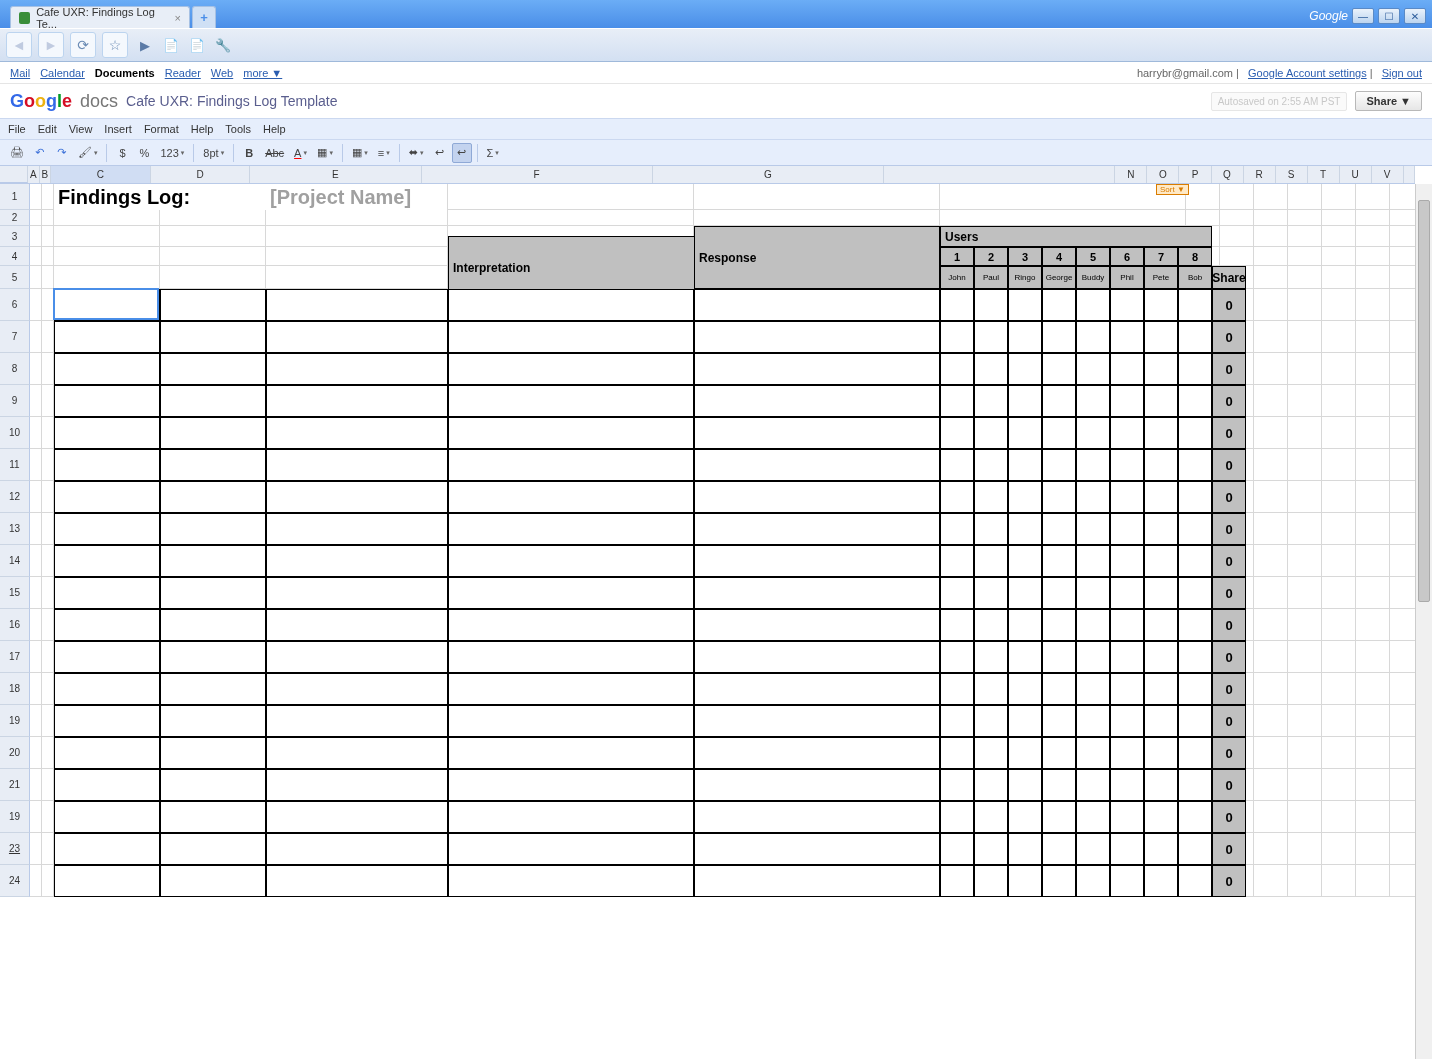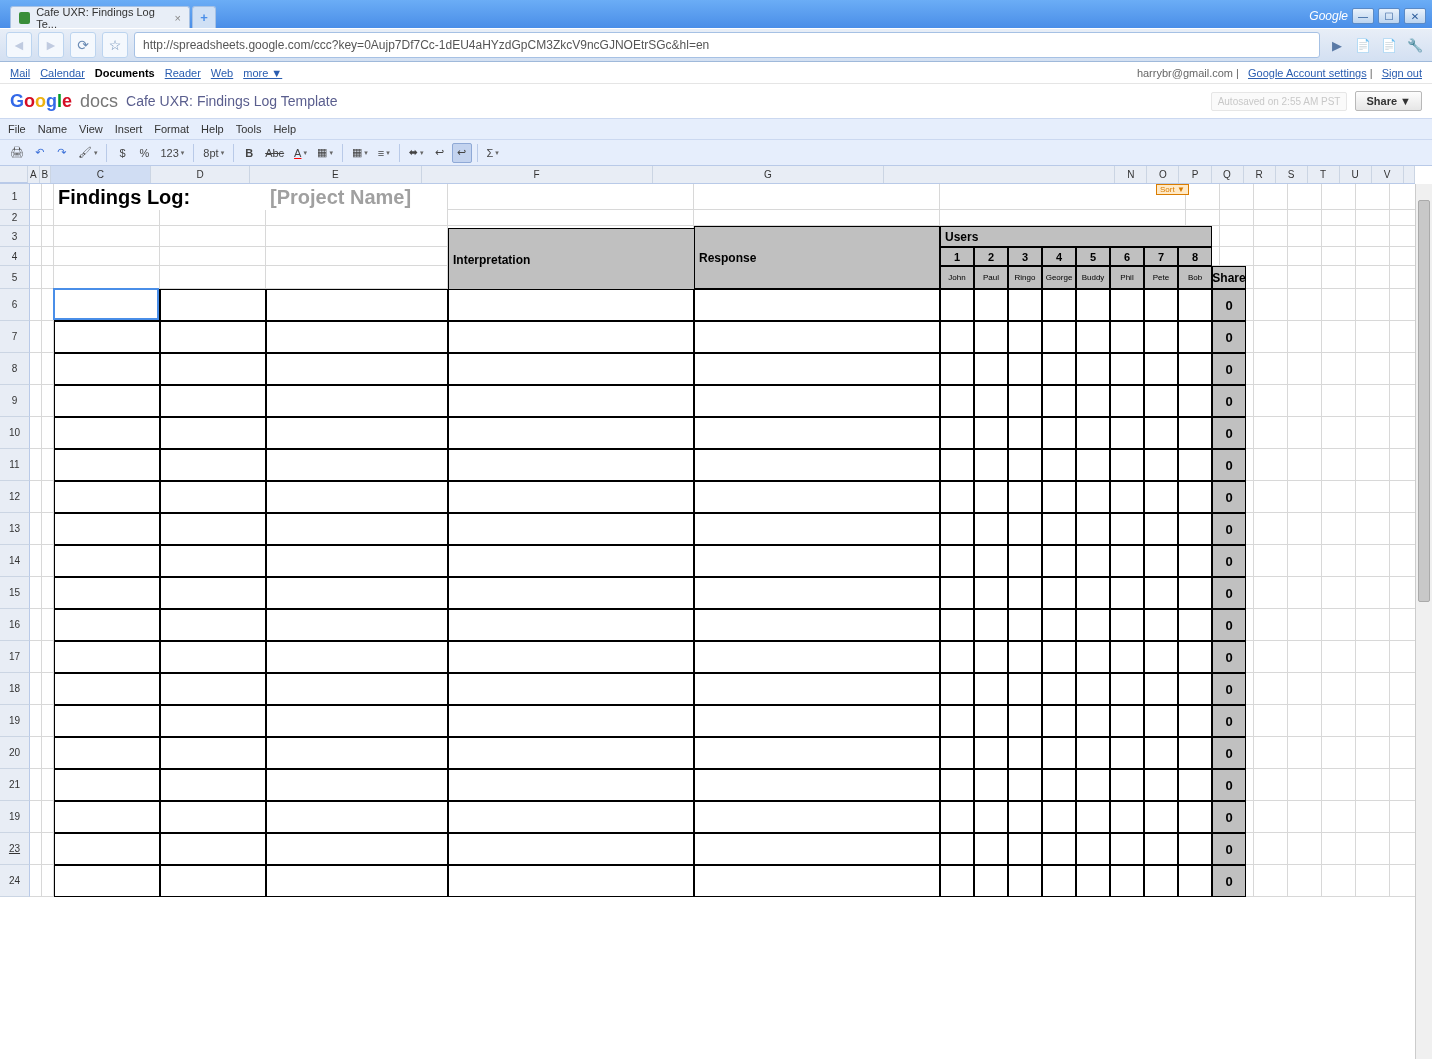--- a/index.html
+++ b/index.html
@@ -91,23 +91,20 @@
     <div class="win-btn">☐</div>
     <div class="win-btn">✕</div>
   </div>
 </div>
 
 <div class="addr-bar">
   <div class="nav-btn disabled">◄</div>
   <div class="nav-btn disabled">►</div>
   <div class="nav-btn">⟳</div>
   <div class="nav-btn">☆</div>
-  <div class="url-box">
-      <span>http://spreadsheets.google.com/ccc?key=0Aujp7Df7Cc-1dEU4aHYzdGpCM3ZkcV9ncGJNOEtrSGc&amp;hl=en</span>
-    </div>
   <div class="addr-icons">
     <div class="addr-icn">▶</div>
     <div class="addr-icn">📄</div>
     <div class="addr-icn">📄</div>
     <div class="addr-icn">🔧</div>
   </div>
 </div>
 
 <div class="gbar">
   <div id="gbar-links"><a>Mail</a><a>Calendar</a><a class="active">Documents</a><a>Reader</a><a>Web</a><a>more ▼</a></div>
@@ -125,21 +122,21 @@
     <span class="doc-title">Cafe UXR: Findings Log Template</span>
   </div>
   <div class="docs-head-right">
     <span class="autosave">Autosaved on 2:55 AM PST</span>
     <button class="share-btn">Share ▼</button>
   </div>
 </div>
 
 <div class="menu-bar" id="menu-bar">
     <span>File</span>
-    <span>Name</span>
+    <span>Edit</span>
     <span>View</span>
     <span>Insert</span>
     <span>Format</span>
     <span>Help</span>
     <span>Tools</span>
     <span>Help</span>
   </div>
 
 <div class="tool-bar">
   <div class="tbtn">🖨</div>
@@ -623,21 +620,21 @@
         <div class="cell" style="width: 34px; height: 32px;"></div>
         <div class="cell" style="width: 34px; height: 32px;"></div>
         <div class="cell" style="width: 34px; height: 32px;"></div>
         <div class="cell" style="width: 34px; height: 32px;"></div>
         <div class="cell" style="width: 34px; height: 32px;"></div>
         <div class="cell" style="width: 34px; height: 32px;"></div>
       </div>
       <div class="cell title" style="position: absolute; left: 24px; top: 0px; width: 212px; height: 26px;">Findings Log:</div>
       <div class="cell proj" style="position: absolute; left: 236px; top: 0px; width: 182px; height: 26px;">[Project Name]</div>
       <div class="sort-badge" style="left: 1126px;">Sort ▼</div>
-      <div class="cell thead left" style="position: absolute; left: 418px; top: 44px; width: 287px; height: 63px;">Interpretation</div>
+      <div class="cell thead left" style="position: absolute; left: 418px; top: 52px; width: 287px; height: 63px;">Interpretation</div>
       <div class="cell thead left" style="position: absolute; left: 664px; top: 42px; width: 246px; height: 63px;">Response</div>
       <div class="cell thead left" style="position: absolute; left: 910px; top: 42px; width: 272px; height: 21px;">Users</div>
       <div class="cell user-h" style="position: absolute; left: 910px; top: 63px; width: 34px; height: 19px;">1</div>
       <div class="cell user-h" style="position: absolute; left: 944px; top: 63px; width: 34px; height: 19px;">2</div>
       <div class="cell user-h" style="position: absolute; left: 978px; top: 63px; width: 34px; height: 19px;">3</div>
       <div class="cell user-h" style="position: absolute; left: 1012px; top: 63px; width: 34px; height: 19px;">4</div>
       <div class="cell user-h" style="position: absolute; left: 1046px; top: 63px; width: 34px; height: 19px;">5</div>
       <div class="cell user-h" style="position: absolute; left: 1080px; top: 63px; width: 34px; height: 19px;">6</div>
       <div class="cell user-h" style="position: absolute; left: 1114px; top: 63px; width: 34px; height: 19px;">7</div>
       <div class="cell user-h" style="position: absolute; left: 1148px; top: 63px; width: 34px; height: 19px;">8</div>

